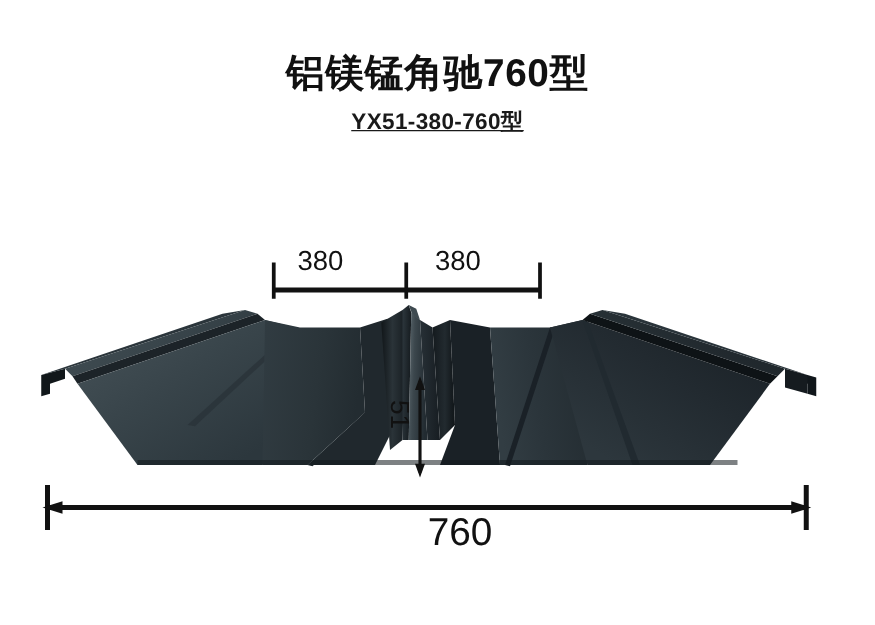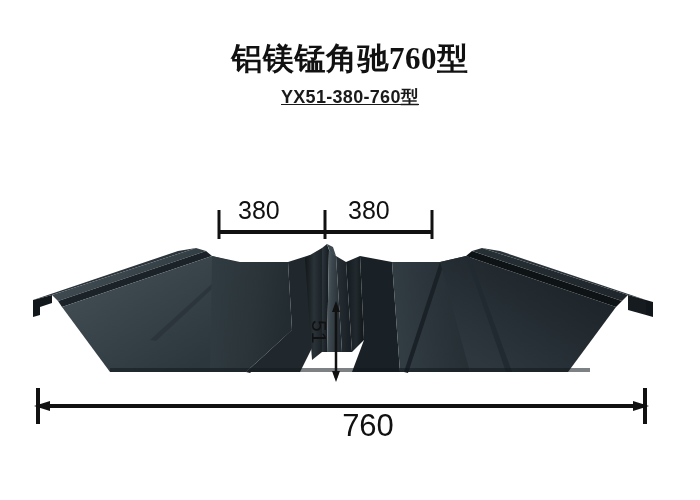--- a/index.html
+++ b/index.html
@@ -21,21 +21,20 @@
     position: absolute;
     left: 0;
     top: 42px;
     width: 700px;
     text-align: center;
     font-size: 31px;
     font-weight: bold;
     color: #111111;
     letter-spacing: 0.5px;
     line-height: 1.1;
-    font-family: Liberation Serif, serif;
   }
   .subtitle {
     position: absolute;
     left: 0;
     top: 88px;
     width: 700px;
     text-align: center;
     font-size: 18px;
     font-weight: bold;
     color: #1a1a1a;
@@ -46,21 +45,21 @@
   #drawing {
     position: absolute;
     left: 0;
     top: 0;
     width: 700px;
     height: 500px;
   }
   .dim-label {
     position: absolute;
     color: #111111;
-    font-size: 25px;
+    font-size: 22px;
     font-weight: normal;
     line-height: 1;
     white-space: nowrap;
   }
   .dim-380-left  { left: 238px; top: 198px; }
   .dim-380-right { left: 348px; top: 198px; }
   .dim-760 {
     left: 18px; top: 410px; width: 700px;
     text-align: center; font-size: 31px;
   }

